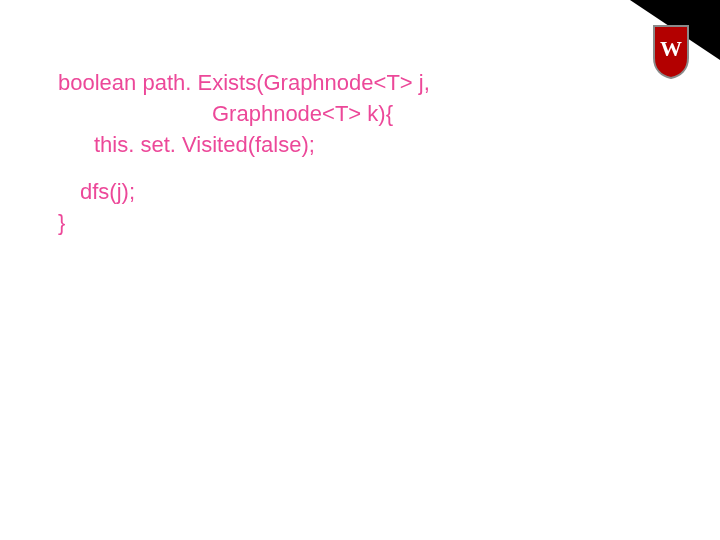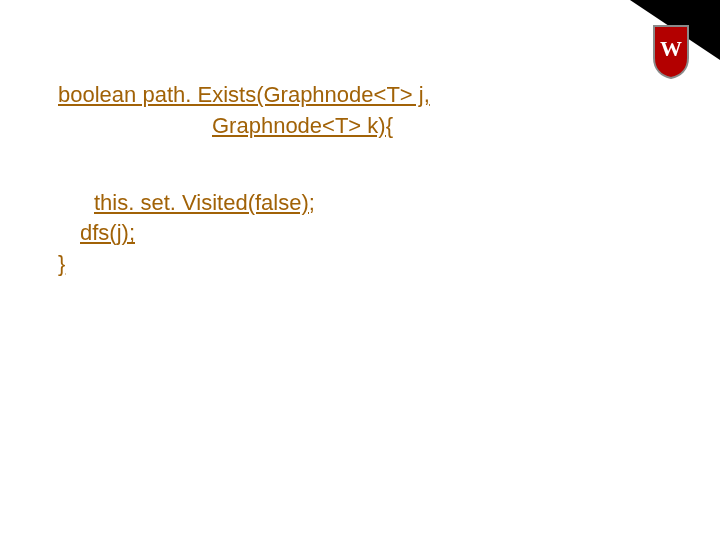--- a/index.html
+++ b/index.html
@@ -29,31 +29,30 @@
   .logo {
     position: absolute;
     top: 24px;
     right: 30px;
     width: 38px;
     height: 56px;
   }
   .logo svg { display: block; }
   .content {
     position: absolute;
-    top: 80px;
+    top: 68px;
     left: 58px;
     right: 60px;
     font-size: 22px;
     line-height: 1.4;
-    color: #a16207;
-    text-decoration: underline;
+    color: #ec4899;
   }
   .line { white-space: pre; }
-  .ind1 { padding-left: 22px; }
-  .ind2 { padding-left: 36px; margin-top: 46px; }
+  .ind1 { padding-left: 22px; margin-top: 17px; }
+  .ind2 { padding-left: 36px; }
   .sig2 { padding-left: 154px; }
 </style>
 </head>
 <body>
 
 <div class="slide">
   <div class="corner-cut"></div>
 
   <div class="logo">
     <svg viewBox="0 0 38 56">

